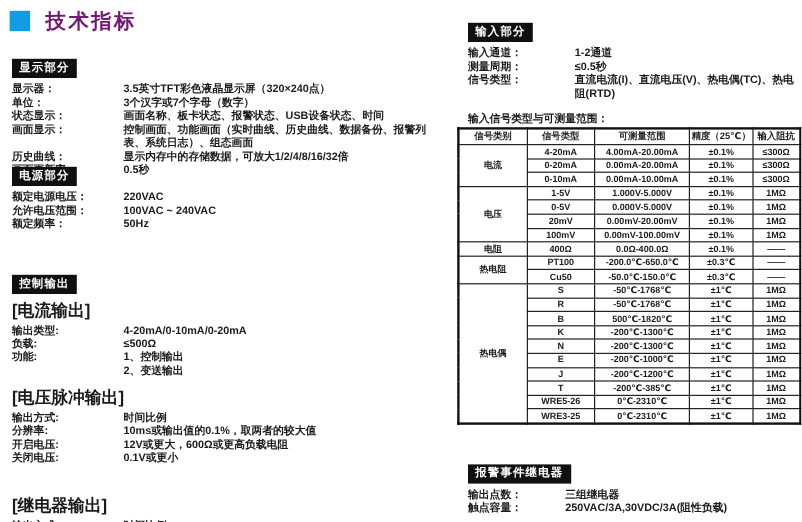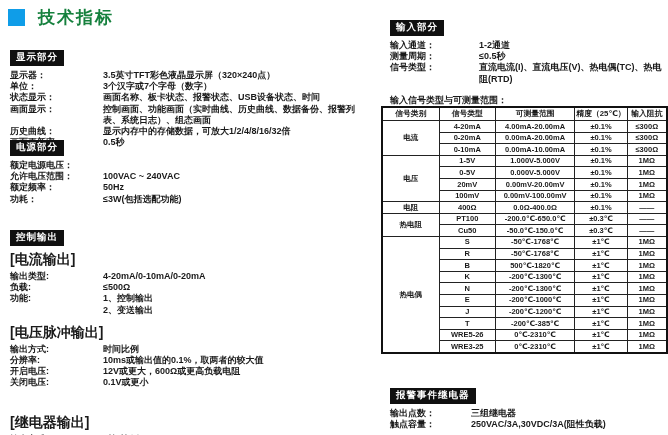--- a/index.html
+++ b/index.html
@@ -2,21 +2,21 @@
 <html><head>
 <meta charset="utf-8">
 <style>
   html,body{margin:0;padding:0;background:#fff;}
   .page{position:relative;width:668px;height:435px;background:#ffffff;overflow:hidden;
         font-family:"Liberation Sans","DejaVu Sans",sans-serif;color:#1a1a1a;font-weight:700;}
 
   
   .titlebar{position:absolute;left:8px;top:6px;display:flex;align-items:center;gap:13px;}
   .sq{width:17px;height:17px;background:#0f9de8;}
-  .page-title{margin:0;font-size:17px;color:#15803d;letter-spacing:2px;font-weight:700;}
+  .page-title{margin:0;font-size:17px;color:#701a75;letter-spacing:2px;font-weight:700;}
 
   
   .chip{display:inline-block;background:#101010;color:#ffffff;font-size:9.5px;
         padding:1px 6px 2px 6px;letter-spacing:1px;}
 
   
   .kv-list{margin-top:4px;}
   .kv{display:flex;line-height:11.2px;font-size:9px;gap:19px;}
   .k{flex:0 0 74px;}
   .v{flex:1;}
@@ -80,32 +80,29 @@
           <span class="v">0.5秒</span>
         </div>
     </div>
   </div>
 
   <div class="sec-power">
     <span class="chip">电源部分</span>
     <div class="kv-list">
       <div class="kv">
           <span class="k">额定电源电压：</span>
+          <span class="v">220VAC</span>
         </div>
       <div class="kv">
           <span class="k">允许电压范围：</span>
           <span class="v">100VAC ~ 240VAC</span>
         </div>
       <div class="kv">
           <span class="k">额定频率：</span>
           <span class="v">50Hz</span>
-        </div>
-      <div class="kv">
-          <span class="k">功耗：</span>
-          <span class="v">≤3W(包括选配功能)</span>
         </div>
     </div>
   </div>
 
   <div class="sec-control">
     <span class="chip">控制输出</span>
 
     <div class="grp grp-first">
       <div class="gt">[电流输出]</div>
       <div class="kv">

